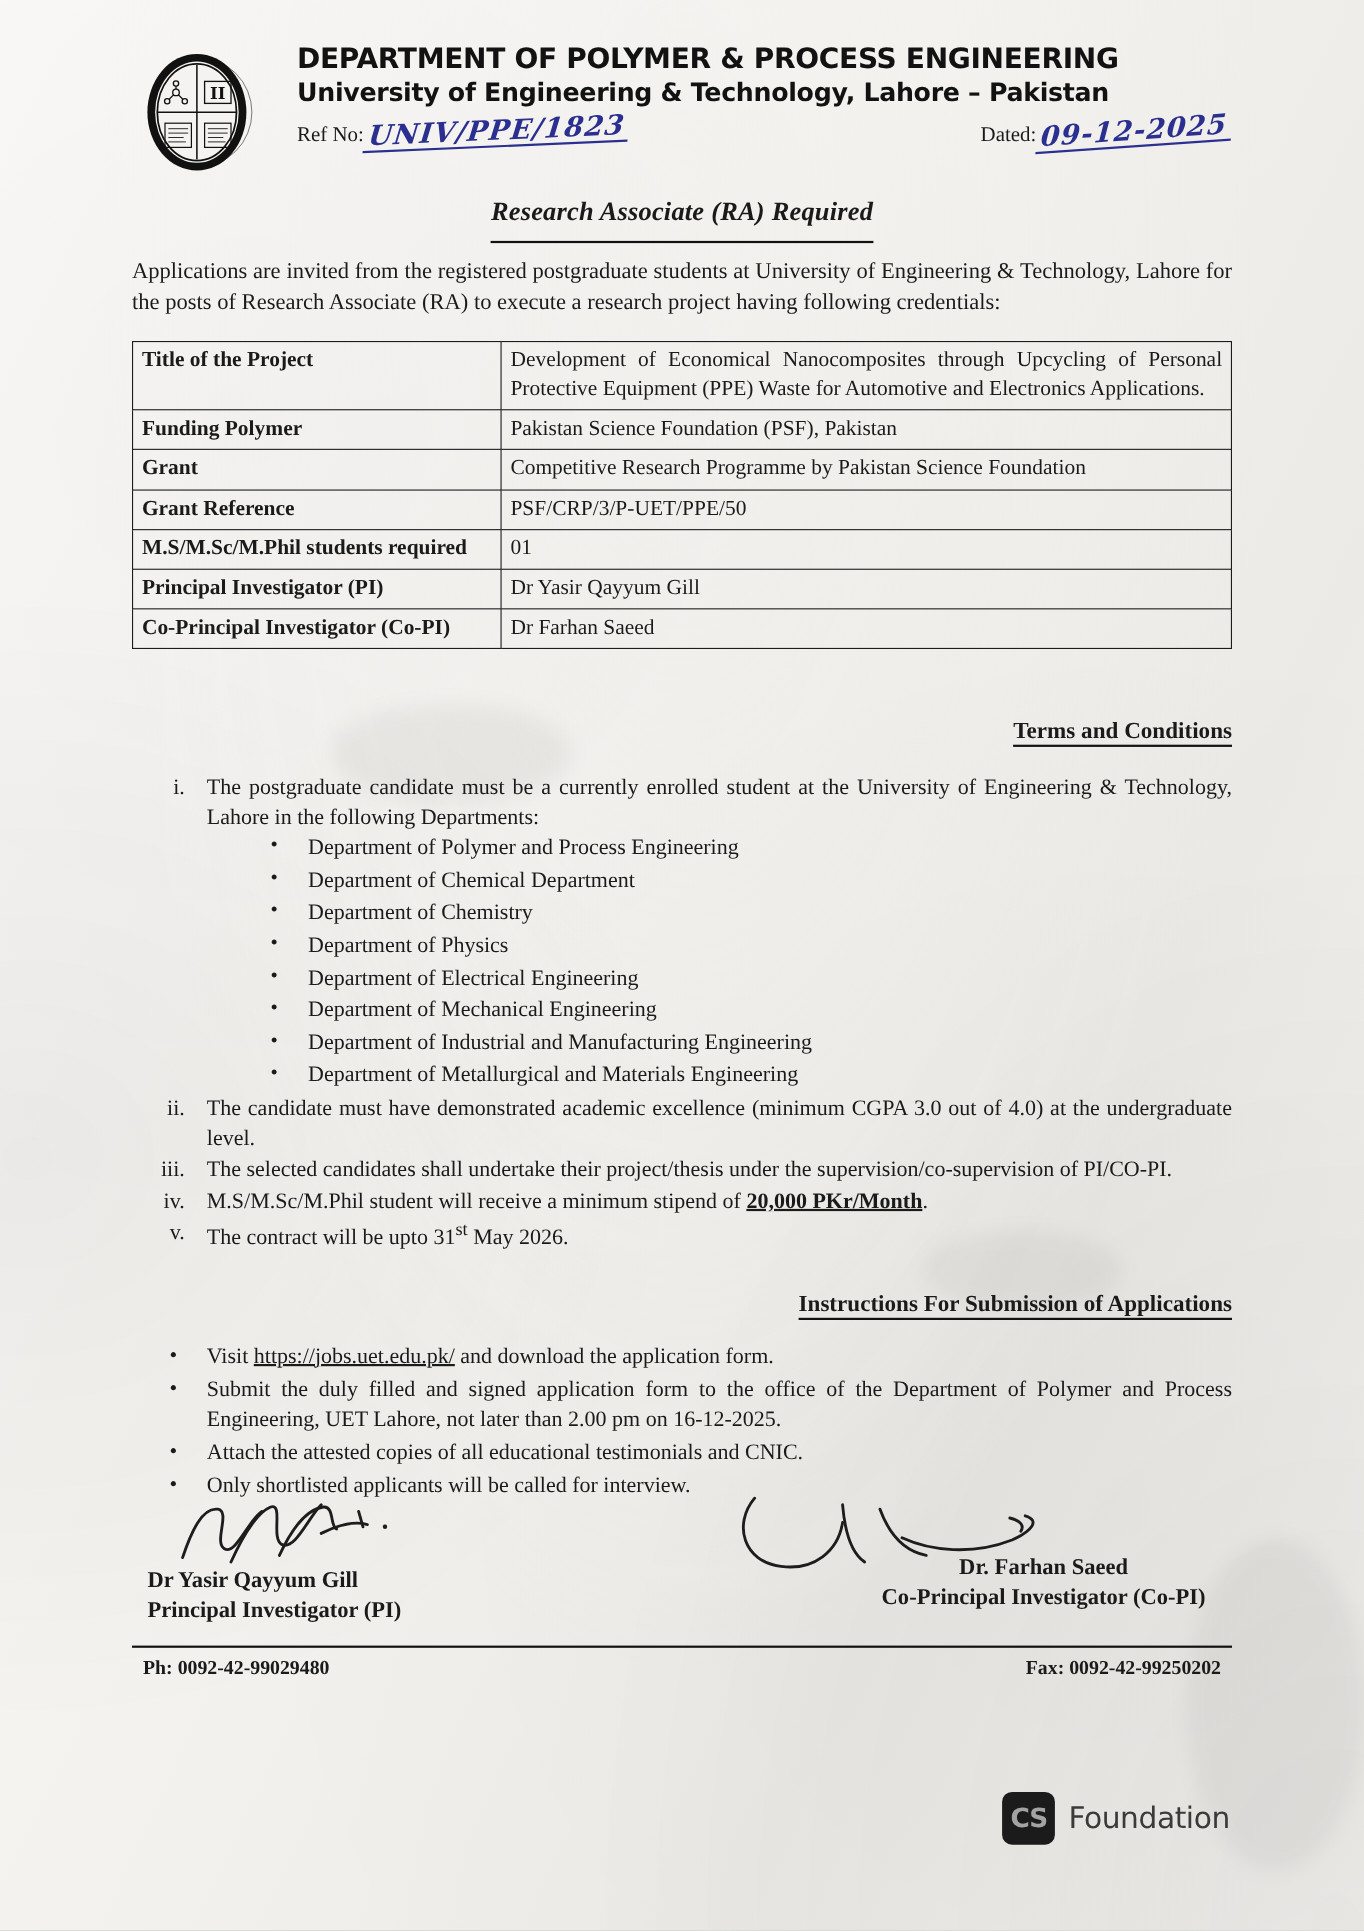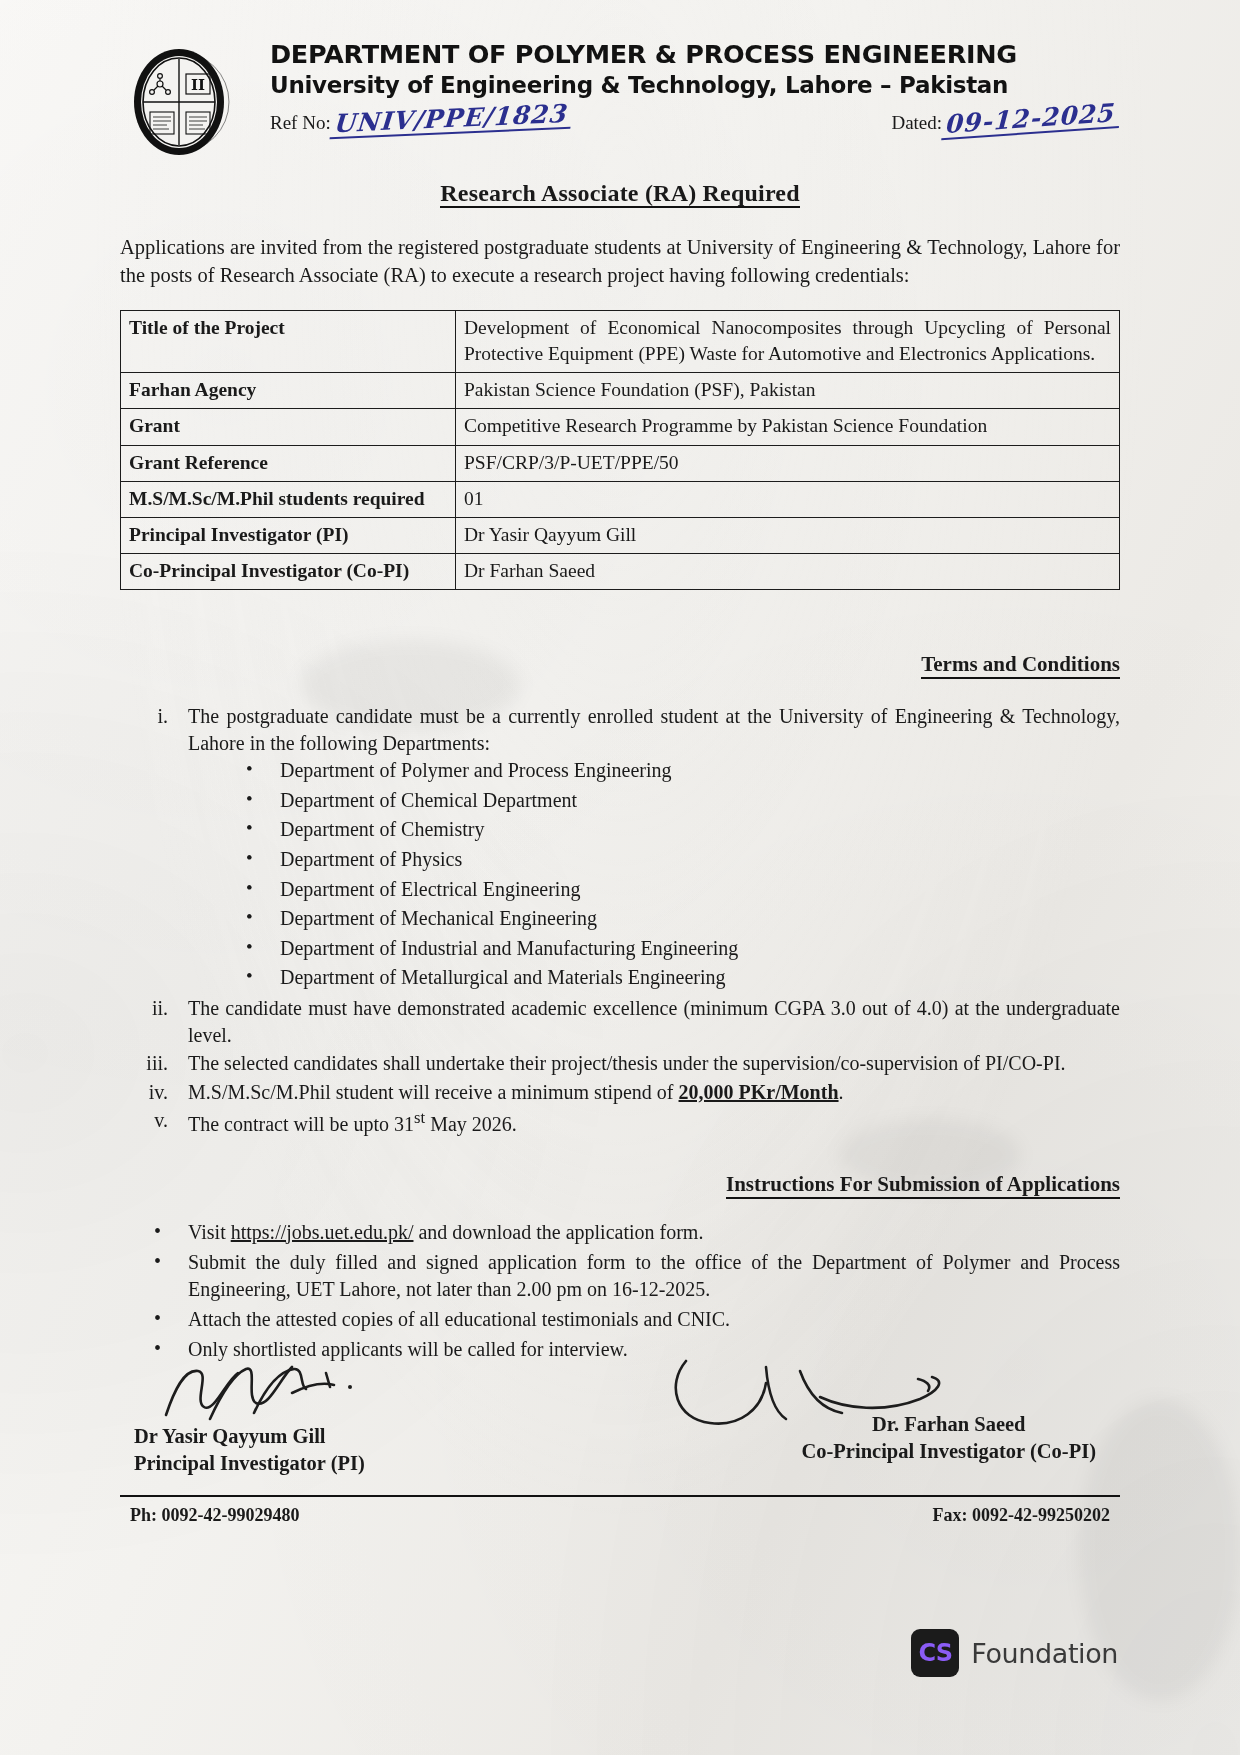--- a/index.html
+++ b/index.html
@@ -106,21 +106,22 @@
   
   .doc-title {
     text-align: center;
     font-weight: bold;
     font-size: 24px;
     margin: 22px 0 0 0;
     letter-spacing: .2px;
   }
   .doc-title span {
     border-bottom: 2.2px solid #111;
-    padding-bottom: 0;
+    padding-bottom: 13px;
+    font-style: italic;
   }
 
   .intro {
     margin-top: 26px;
     font-size: 20.5px;
     line-height: 1.38;
     text-align: justify;
   }
 
   
@@ -261,21 +262,21 @@
     display: flex;
     align-items: center;
     gap: 12px;
     z-index: 3;
   }
   .cs-badge {
     width: 48px;
     height: 48px;
     border-radius: 9px;
     background: #1b1b1b;
-    color: #8b5cf6;
+    color: #a3a3a3;
     font-family: "DejaVu Sans", "Liberation Sans", sans-serif;
     font-weight: bold;
     font-size: 24px;
     display: flex;
     align-items: center;
     justify-content: center;
     letter-spacing: -1px;
   }
   .cs-text {
     font-family: "DejaVu Sans", "Liberation Sans", sans-serif;
@@ -352,21 +353,21 @@
 
     <p class="intro">Applications are invited from the registered postgraduate students at University of Engineering &amp; Technology, Lahore for the posts of Research Associate (RA) to execute a research project having following credentials:</p>
 
     <table class="info">
       <tbody>
         <tr>
           <td class="k">Title of the Project</td>
           <td class="v proj-title-cell">Development of Economical Nanocomposites through Upcycling of Personal Protective Equipment (PPE) Waste for Automotive and Electronics Applications.</td>
         </tr>
         <tr>
-          <td class="k">Farhan Agency</td>
+          <td class="k">Funding Polymer</td>
           <td class="v">Pakistan Science Foundation (PSF), Pakistan</td>
         </tr>
         <tr>
           <td class="k">Grant</td>
           <td class="v">Competitive Research Programme by Pakistan Science Foundation</td>
         </tr>
         <tr>
           <td class="k">Grant Reference</td>
           <td class="v">PSF/CRP/3/P-UET/PPE/50</td>
         </tr>

